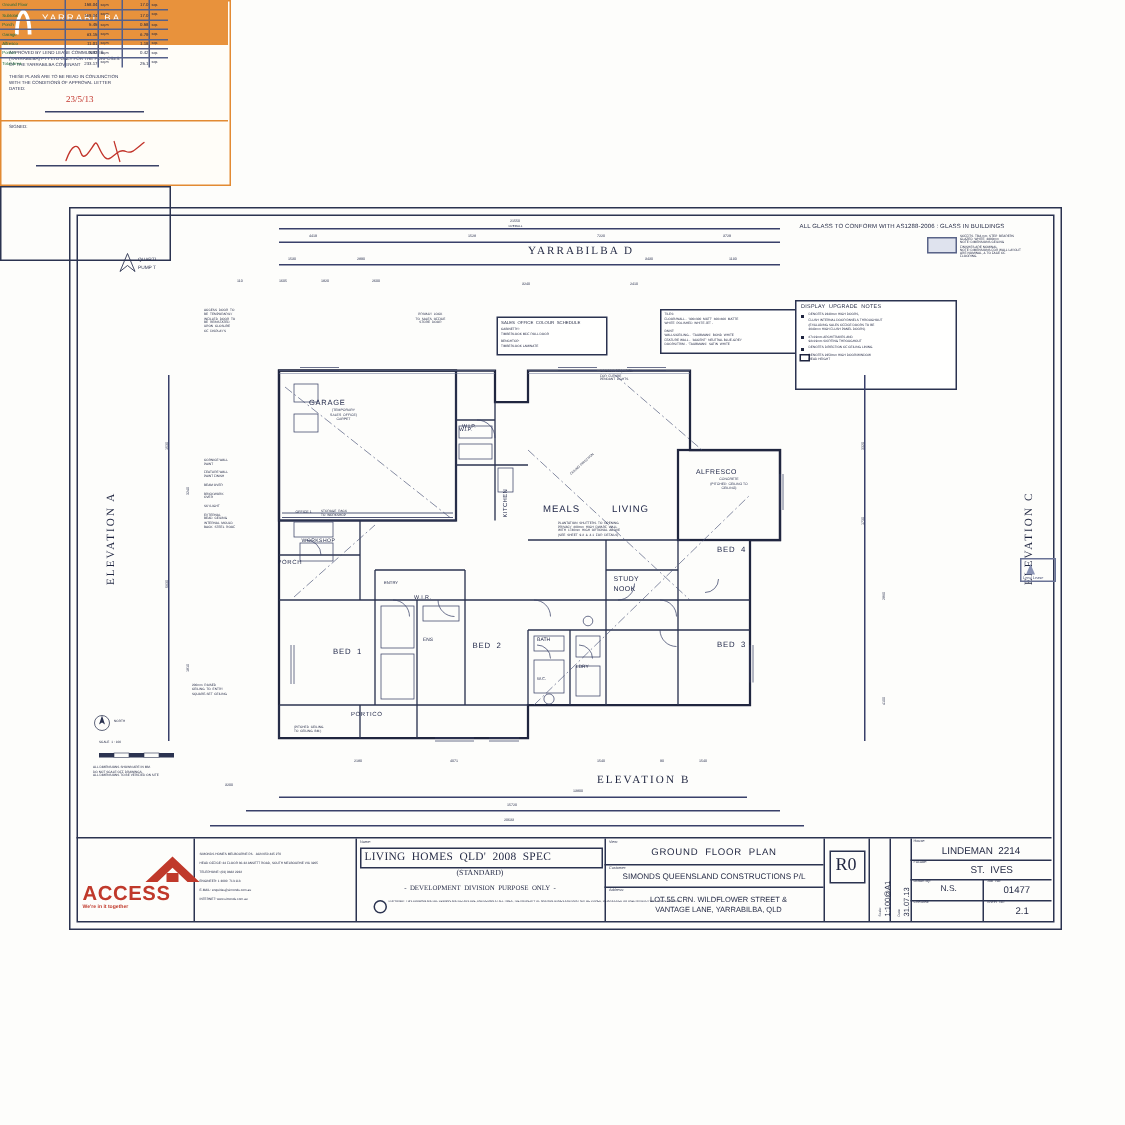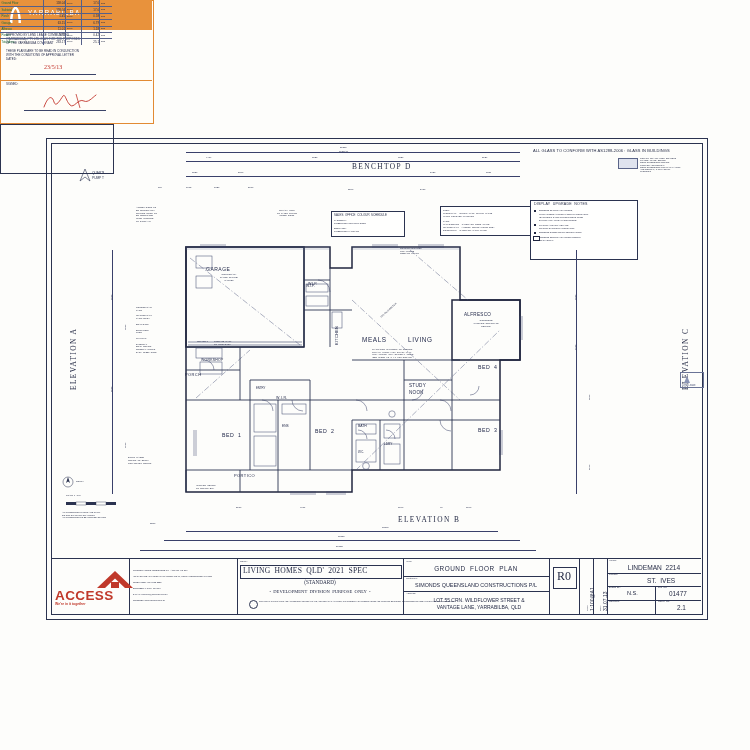--- a/index.html
+++ b/index.html
@@ -76,21 +76,21 @@
 
   <div class="abs" style="left:618px;top:158px;width:18px;height:9px;background:#dfe3ee;border:.5px solid #5a6488;"></div>
   <div class="tx micro" style="left:640px;top:157px;">SOFFITS  TBA mm  STEP  BEARERS
 GLAZED  WHITE  2800mm
 NOTE: DIMENSIONS CEILING
 FINISHES ARE NOMINAL
 NOTE: DIMENSIONS FOR WALL LAYOUT
 ARE NOMINAL, &amp; TO FACE OF
 FLOORING</div>
 
-  <div class="tx serif lg sp2" style="left:352px;top:163px;">BENCHTOP D</div>
+  <div class="tx serif lg sp2" style="left:352px;top:163px;">YARRABILBA D</div>
   <div class="tx serif lg sp2" style="left:362px;top:516px;padding-left:36px;">ELEVATION B</div>
   <div class="tx serif lg sp2 rot90" style="left:70px;top:390px;">ELEVATION A</div>
   <div class="tx serif lg sp2 rot90" style="left:682px;top:390px;">ELEVATION C</div>
 
   <div class="abs" style="left:78px;top:167px;width:26px;height:16px;">
     <svg width="26" height="16" viewBox="0 0 26 16">
       <path d="M2 14 L7 2 L12 14 L7 10 Z" fill="none" stroke="#2b3350" stroke-width=".6"></path>
       <text x="14" y="7" font-size="3.2" fill="#2b3350" font-family="Liberation Sans">QUARTER CERAMIC</text>
       <text x="14" y="12" font-size="3.2" fill="#2b3350" font-family="Liberation Sans">PUMP TUNG</text>
     </svg>
@@ -519,21 +519,21 @@
 
     <div class="tx micro" style="left:82px;top:10px;">SIMONDS HOMES MELBOURNE P/L   ACN 050 445 270</div>
     <div class="tx micro" style="left:82px;top:16px;">HEAD OFFICE: 24 FLOOR 30-32 ANSETT ROAD, SOUTH MELBOURNE VIC 3205</div>
     <div class="tx micro" style="left:82px;top:22px;">TELEPHONE: (03) 9682 2222</div>
     <div class="tx micro" style="left:82px;top:28px;">ENGINEER: 1 3000  713 113</div>
     <div class="tx micro" style="left:82px;top:34px;">E-MAIL: enquiries@simonds.com.au</div>
     <div class="tx micro" style="left:82px;top:40px;">INTERNET: www.simonds.com.au</div>
 
     <div class="tx tblabel" style="left:189px;top:1.5px;">Name:</div>
     <div class="abs" style="left:189px;top:6px;width:160px;height:12px;border:.7px solid #2b3350;"></div>
-    <div class="tx serif" style="left:192px;top:8px;font-size:7.6px;letter-spacing:.2px;">LIVING  HOMES  QLD'  2021  SPEC</div>
+    <div class="tx serif" style="left:192px;top:8px;font-size:7.6px;letter-spacing:.2px;">LIVING  HOMES  QLD'  2008  SPEC</div>
     <div class="tx serif ctr" style="left:189px;top:21px;width:160px;font-size:5.2px;">(STANDARD)</div>
     <div class="tx serif ctr" style="left:189px;top:31px;width:160px;font-size:4.6px;">-  DEVELOPMENT  DIVISION  PURPOSE  ONLY  -</div>
     <div class="abs" style="left:198px;top:41px;width:7px;height:7px;border:.5px solid #2b3350;border-radius:50%;"></div>
     <div class="tx micro" style="left:208px;top:41px;width:136px;line-height:1.25;font-size:1.8px;">COPYRIGHT: THIS DRAWING AND ALL DESIGNS AND DETAILS ARE, AND REMAIN AT ALL TIMES, THE PROPERTY OF SIMONDS HOMES AND MUST NOT BE COPIED, REPRODUCED OR USED WITHOUT WRITTEN PERMISSION</div>
 
     <div class="tx tblabel" style="left:355px;top:1.5px;">View:</div>
     <div class="abs" style="left:352px;top:17px;width:146px;height:.6px;background:#2b3350;"></div>
     <div class="tx ctr" style="left:352px;top:6.5px;width:146px;font-size:6.4px;letter-spacing:.5px;">GROUND  FLOOR  PLAN</div>
 
     <div class="tx tblabel" style="left:355px;top:18.5px;">Customer:</div>

